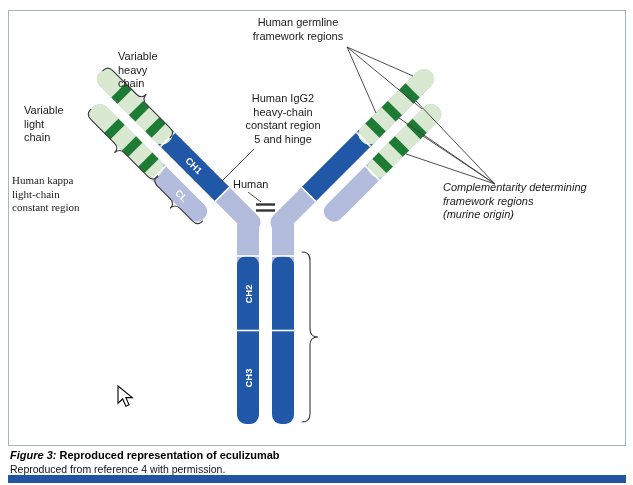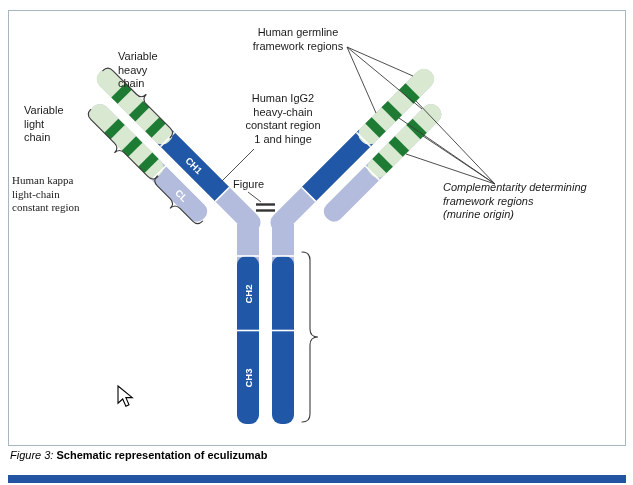--- a/index.html
+++ b/index.html
@@ -4,21 +4,21 @@
 <style>
   html,body{margin:0;padding:0;background:#fff;}
   .page{position:relative;width:633px;height:485px;background:#fff;
         font-family:"Liberation Sans",sans-serif;overflow:hidden;}
   .fig-border{position:absolute;left:8px;top:10px;width:616px;height:434px;
         border:1px solid #a9b4c2;background:#fff;}
   svg.diagram{position:absolute;left:0;top:0;}
   .lbl{position:absolute;font-size:11px;line-height:13.5px;color:#1b1b1b;white-space:pre-line;}
   .ta-r{text-align:left;} .ta-c{text-align:center;}
   .caption-line{position:absolute;left:10px;top:449px;font-size:11px;color:#000;}
-  .caption-line .fig-label{font-weight:normal;font-style:italic;}
+  .caption-line .fig-label{font-weight:bold;font-style:italic;}
   .caption-line .fig-title{font-weight:bold;}
   .source-line{position:absolute;left:10px;top:463px;font-size:10.5px;color:#111;}
   .footer-bar{position:absolute;left:8px;top:475px;width:618px;height:8px;background:#2353a3;}
   
   .c-blue{fill:#2057a7;} .c-lav{fill:#b3bcdd;} .c-grn{fill:#d9e8d0;} .c-dgrn{fill:#1e7b33;}
   .ln{stroke:#3a3a3a;stroke-width:0.9;fill:none;}
   .brace{stroke:#3a3a3a;stroke-width:1.1;fill:none;stroke-linecap:round;}
   .sep{stroke:#ffffff;stroke-width:1.6;}
   .bond{stroke:#333333;stroke-width:2.4;}
   .bar-label{fill:#ffffff;font-family:"Liberation Sans",sans-serif;font-size:9.5px;font-weight:bold;}
@@ -115,46 +115,47 @@
     </g>
     <g>
       <path class="brace" d="M302,252 Q310,252 310,260 L310,329 Q310,337 318,337 Q310,337 310,345 L310,414 Q310,422 302,422"></path>
     </g>
 
     <g transform="translate(118,386)">
       <path d="M0,0 L0,17.2 L4.7,13 L7.9,20.2 L11,18.8 L7.9,11.6 L14.3,11.6 Z" fill="#ffffff" stroke="#000000" stroke-width="1.1"></path>
     </g>
   </svg>
 
-  <div class="lbl ta-c" style="left:228px;top:16px;width:140px;margin-top:10px;">Human germline
+  <div class="lbl ta-c" style="left:228px;top:16px;width:140px;">Human germline
 framework regions</div>
 
   <div class="lbl ta-r" style="left:118px;top:50px;width:72px;">Variable
 heavy
 chain</div>
 
   <div class="lbl ta-r" style="left:24px;top:104px;width:64px;">Variable
 light
 chain</div>
 
   <div class="lbl ta-r" style="left:12px;top:174px;width:140px;font-family:Liberation Serif, serif;">Human kappa
 light-chain
 constant region</div>
 
   <div class="lbl ta-c" style="left:231px;top:92px;width:104px;">Human IgG2
 heavy-chain
 constant region
-1 and hinge</div>
+5 and hinge</div>
 
-  <div class="lbl" style="left:233px;top:178px;width:40px;">Figure</div>
+  <div class="lbl" style="left:233px;top:178px;width:40px;">Human</div>
 
   <div class="lbl" style="left:443px;top:181px;width:178px;font-style:italic;">Complementarity determining
 framework regions
 (murine origin)</div>
 
 
   <div class="caption-line">
-    <span class="fig-label">Figure 3:</span><span class="fig-title"> Schematic representation of eculizumab</span>
+    <span class="fig-label">Figure 3:</span><span class="fig-title"> Reproduced representation of eculizumab</span>
   </div>
+  <div class="source-line">Reproduced from reference 4 with permission.</div>
 
   <div class="footer-bar"></div>
 
 </div>
 
 </body></html>

